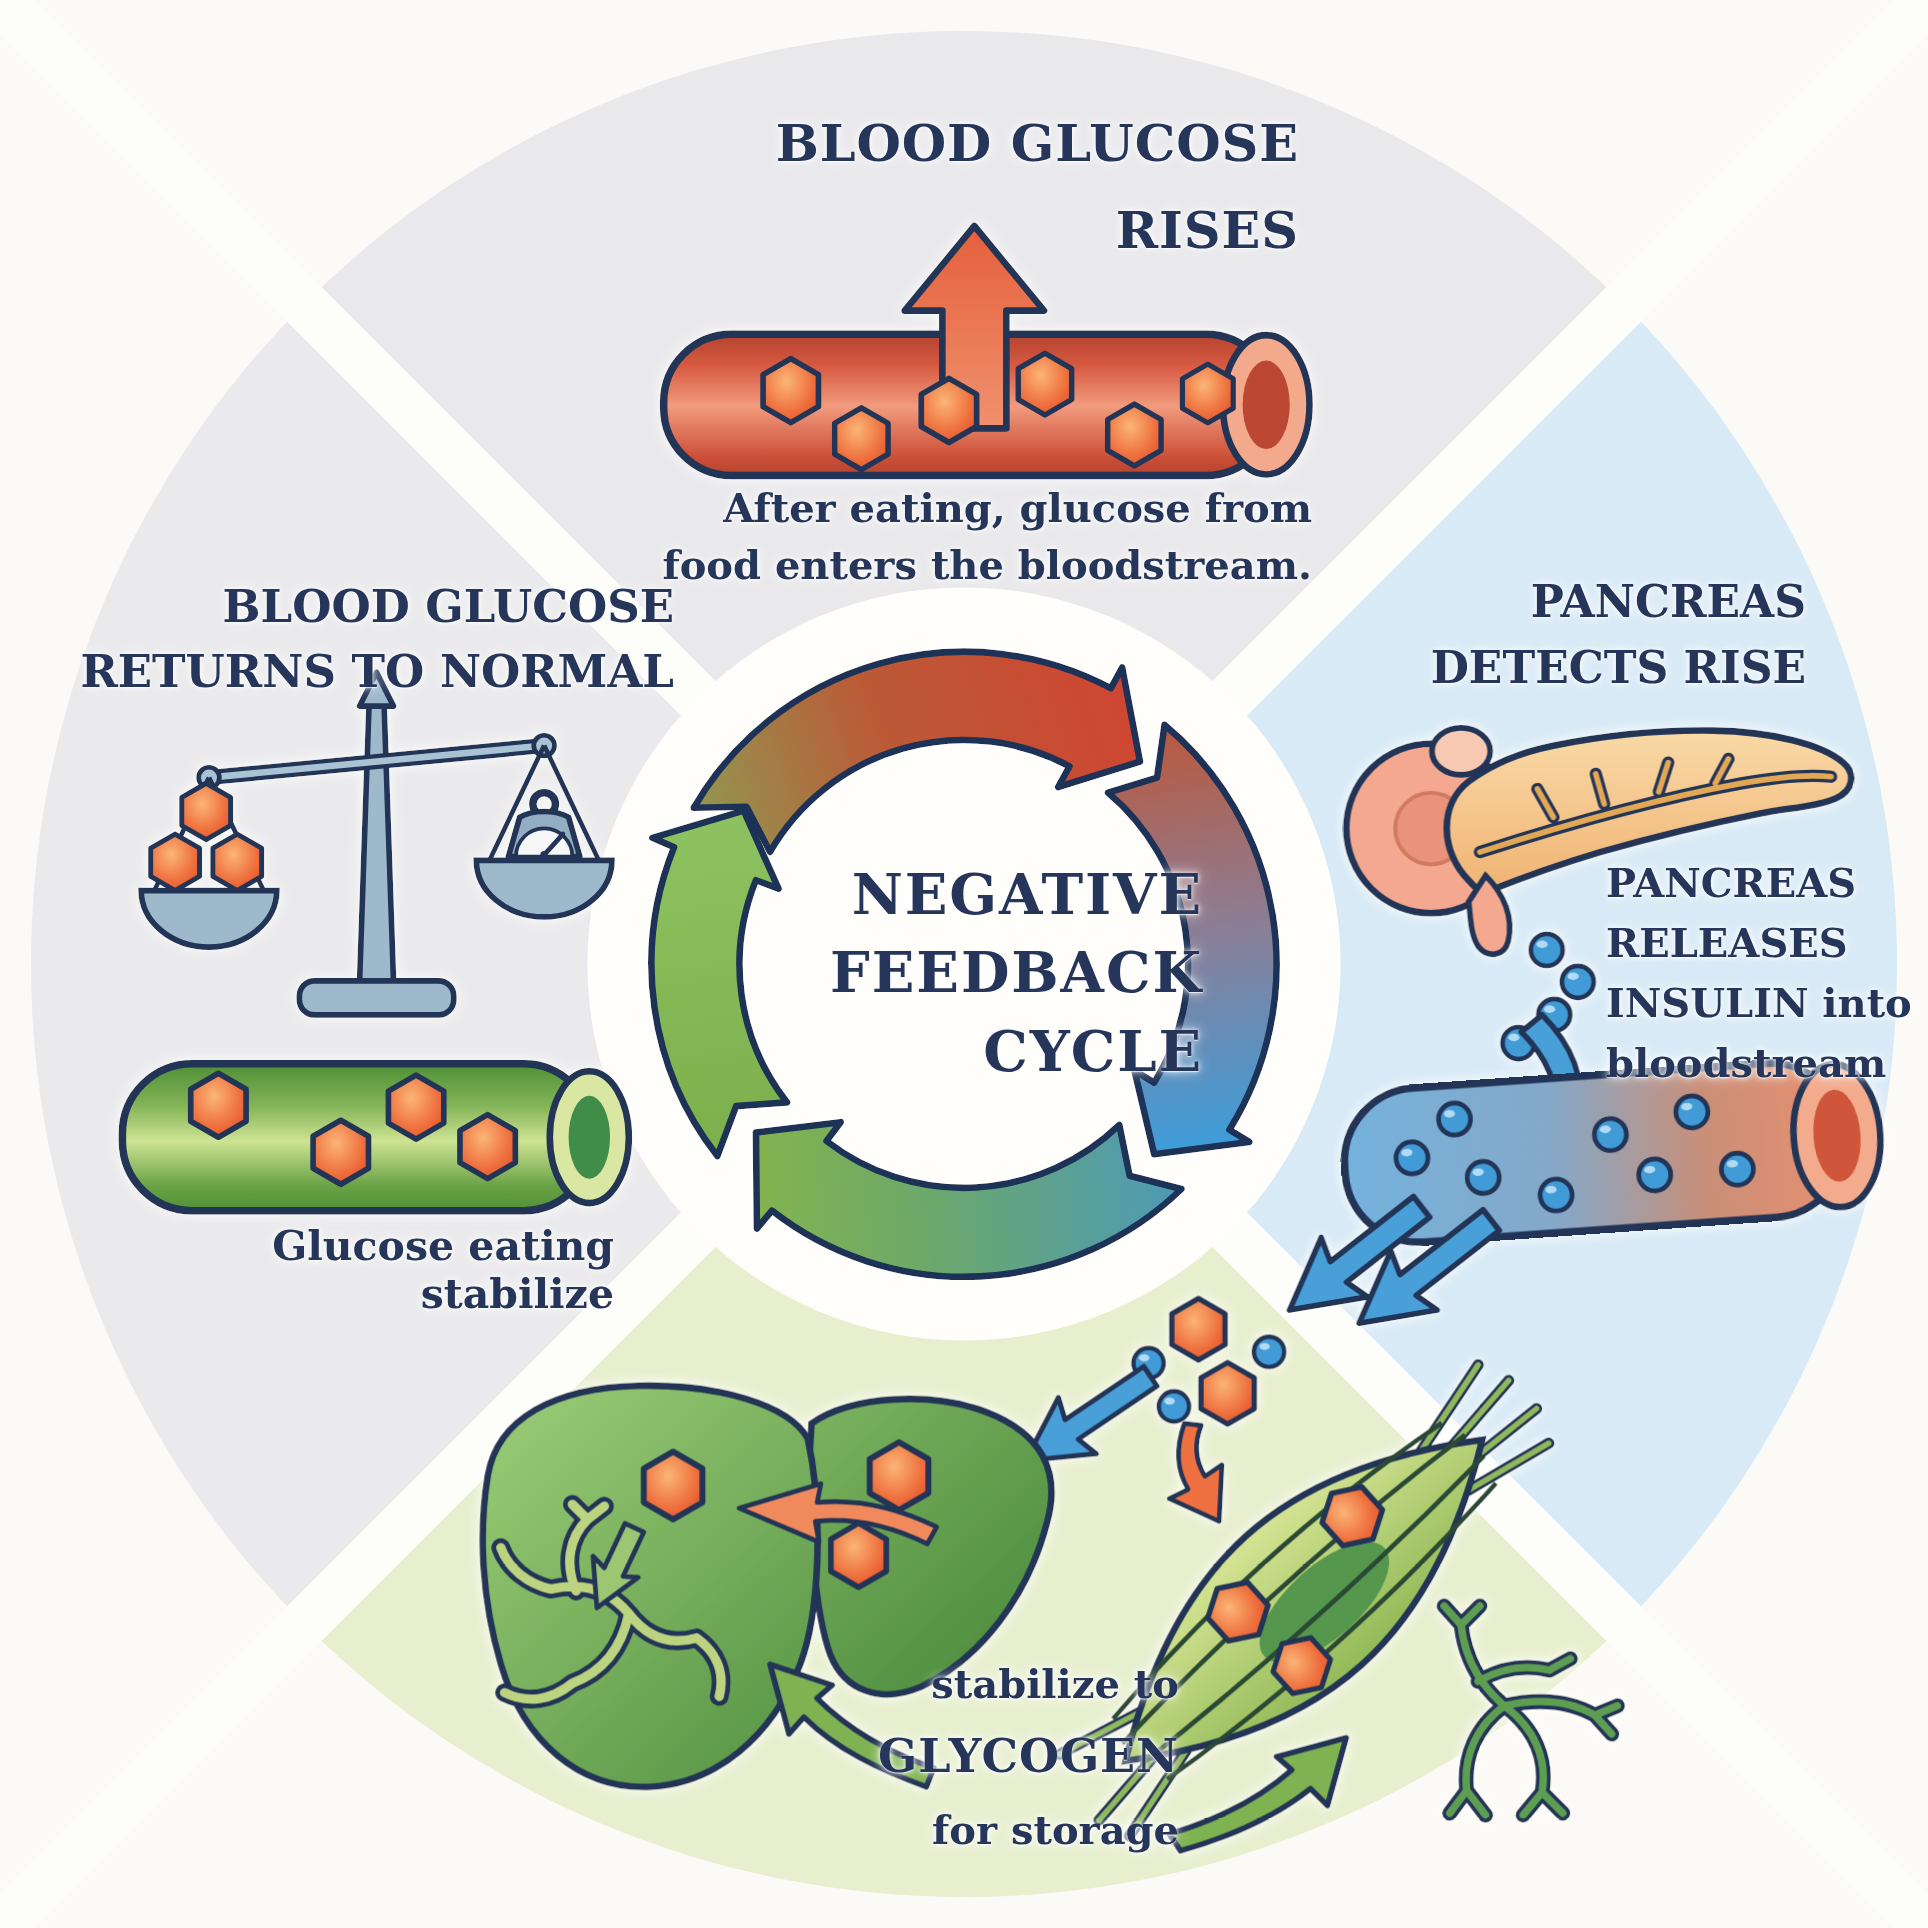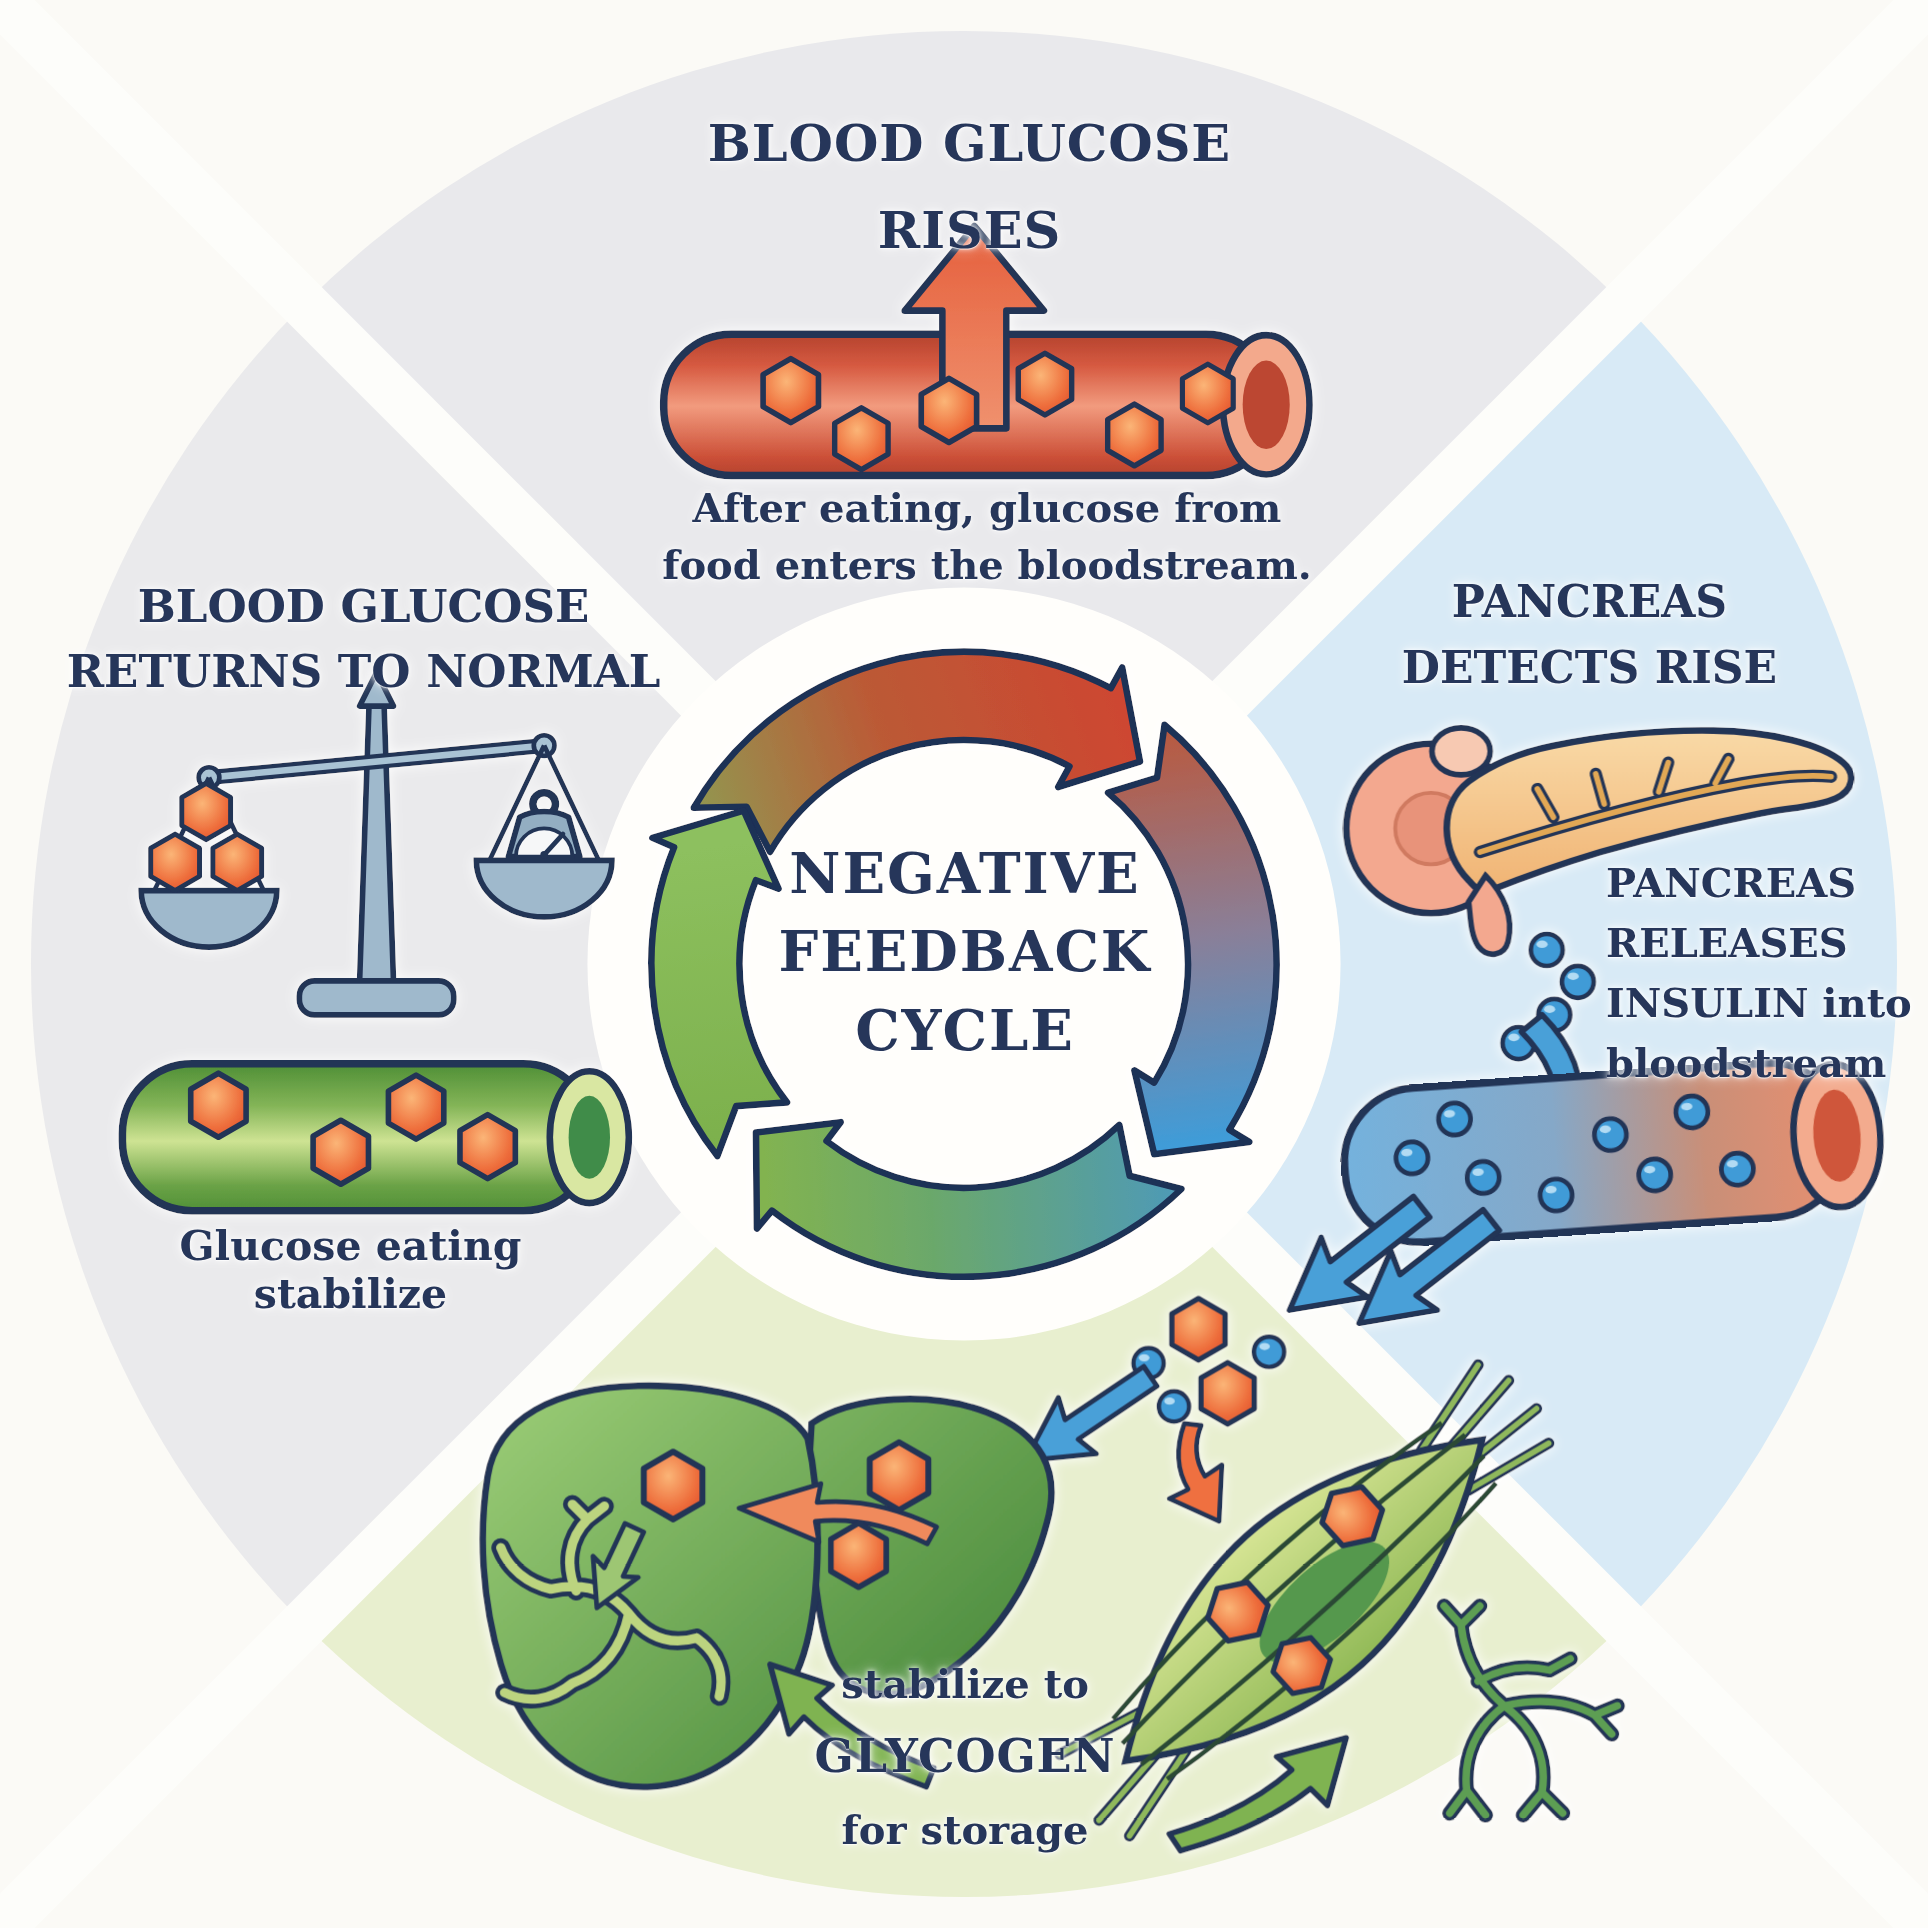--- a/index.html
+++ b/index.html
@@ -1,32 +1,32 @@
 <!DOCTYPE html>
 <html style="font-size:15px"><head>
 <meta charset="utf-8">
 <style>
   html,body{margin:0;padding:0;background:#fbfaf6;}
   #canvas{position:relative;width:1928px;height:1928px;overflow:hidden;
           font-family:"DejaVu Serif","Liberation Serif",serif;}
   #art{position:absolute;left:0;top:0;}
-  .label{position:absolute;color:#26365a;font-weight:bold;text-align:center;
+  .label{position:absolute;color:#26365a;font-weight:bold;text-align:right;
          white-space:pre-line;
          text-shadow:0 0 5.6px rgba(255,255,255,.95),0 0 13px rgba(255,255,255,.85),0 0.9px 0 rgba(255,255,255,.6);}
   .title-top{left:640px;top:100px;width:659px;font-size:51px;line-height:1.7;letter-spacing:0.9px;}
   .cap-top{left:650px;top:480px;width:650px;font-size:40px;line-height:1.42;margin-left:12px;}
   .title-right{left:1373px;top:569px;width:433px;font-size:44px;line-height:1.5;}
   .cap-right{left:1606px;top:853px;width:325px;font-size:40px;line-height:1.5;text-align:left;}
   .title-left{left:53px;top:574px;width:621px;font-size:45px;line-height:1.45;}
   .sub-left{left:111px;top:966px;width:471px;font-size:43px;letter-spacing:0.9px;}
   .cap-left{left:87px;top:1222px;width:527px;font-size:41px;}
   .cap-bottom{left:751px;top:1640px;width:428px;line-height:1.26;}
   .cap-bottom .big{font-size:46px;letter-spacing:0.9px;}
   .cap-bottom .small{font-size:40px;}
-  .title-center{left:727px;top:834px;width:476px;font-size:56px;line-height:1.4;letter-spacing:1.9px;}
+  .title-center{left:727px;top:855px;width:476px;font-size:56px;line-height:1.4;letter-spacing:1.9px;}
 </style>
 </head>
 <body>
 
 <div id="canvas">
 
 <svg id="art" width="1928" height="1928" viewBox="0 0 2048 2048">
   <defs>
     <filter id="glow" x="-25%" y="-25%" width="150%" height="150%">
       <feDropShadow dx="0" dy="0" stdDeviation="7" flood-color="#ffffff" flood-opacity="0.95"></feDropShadow>

